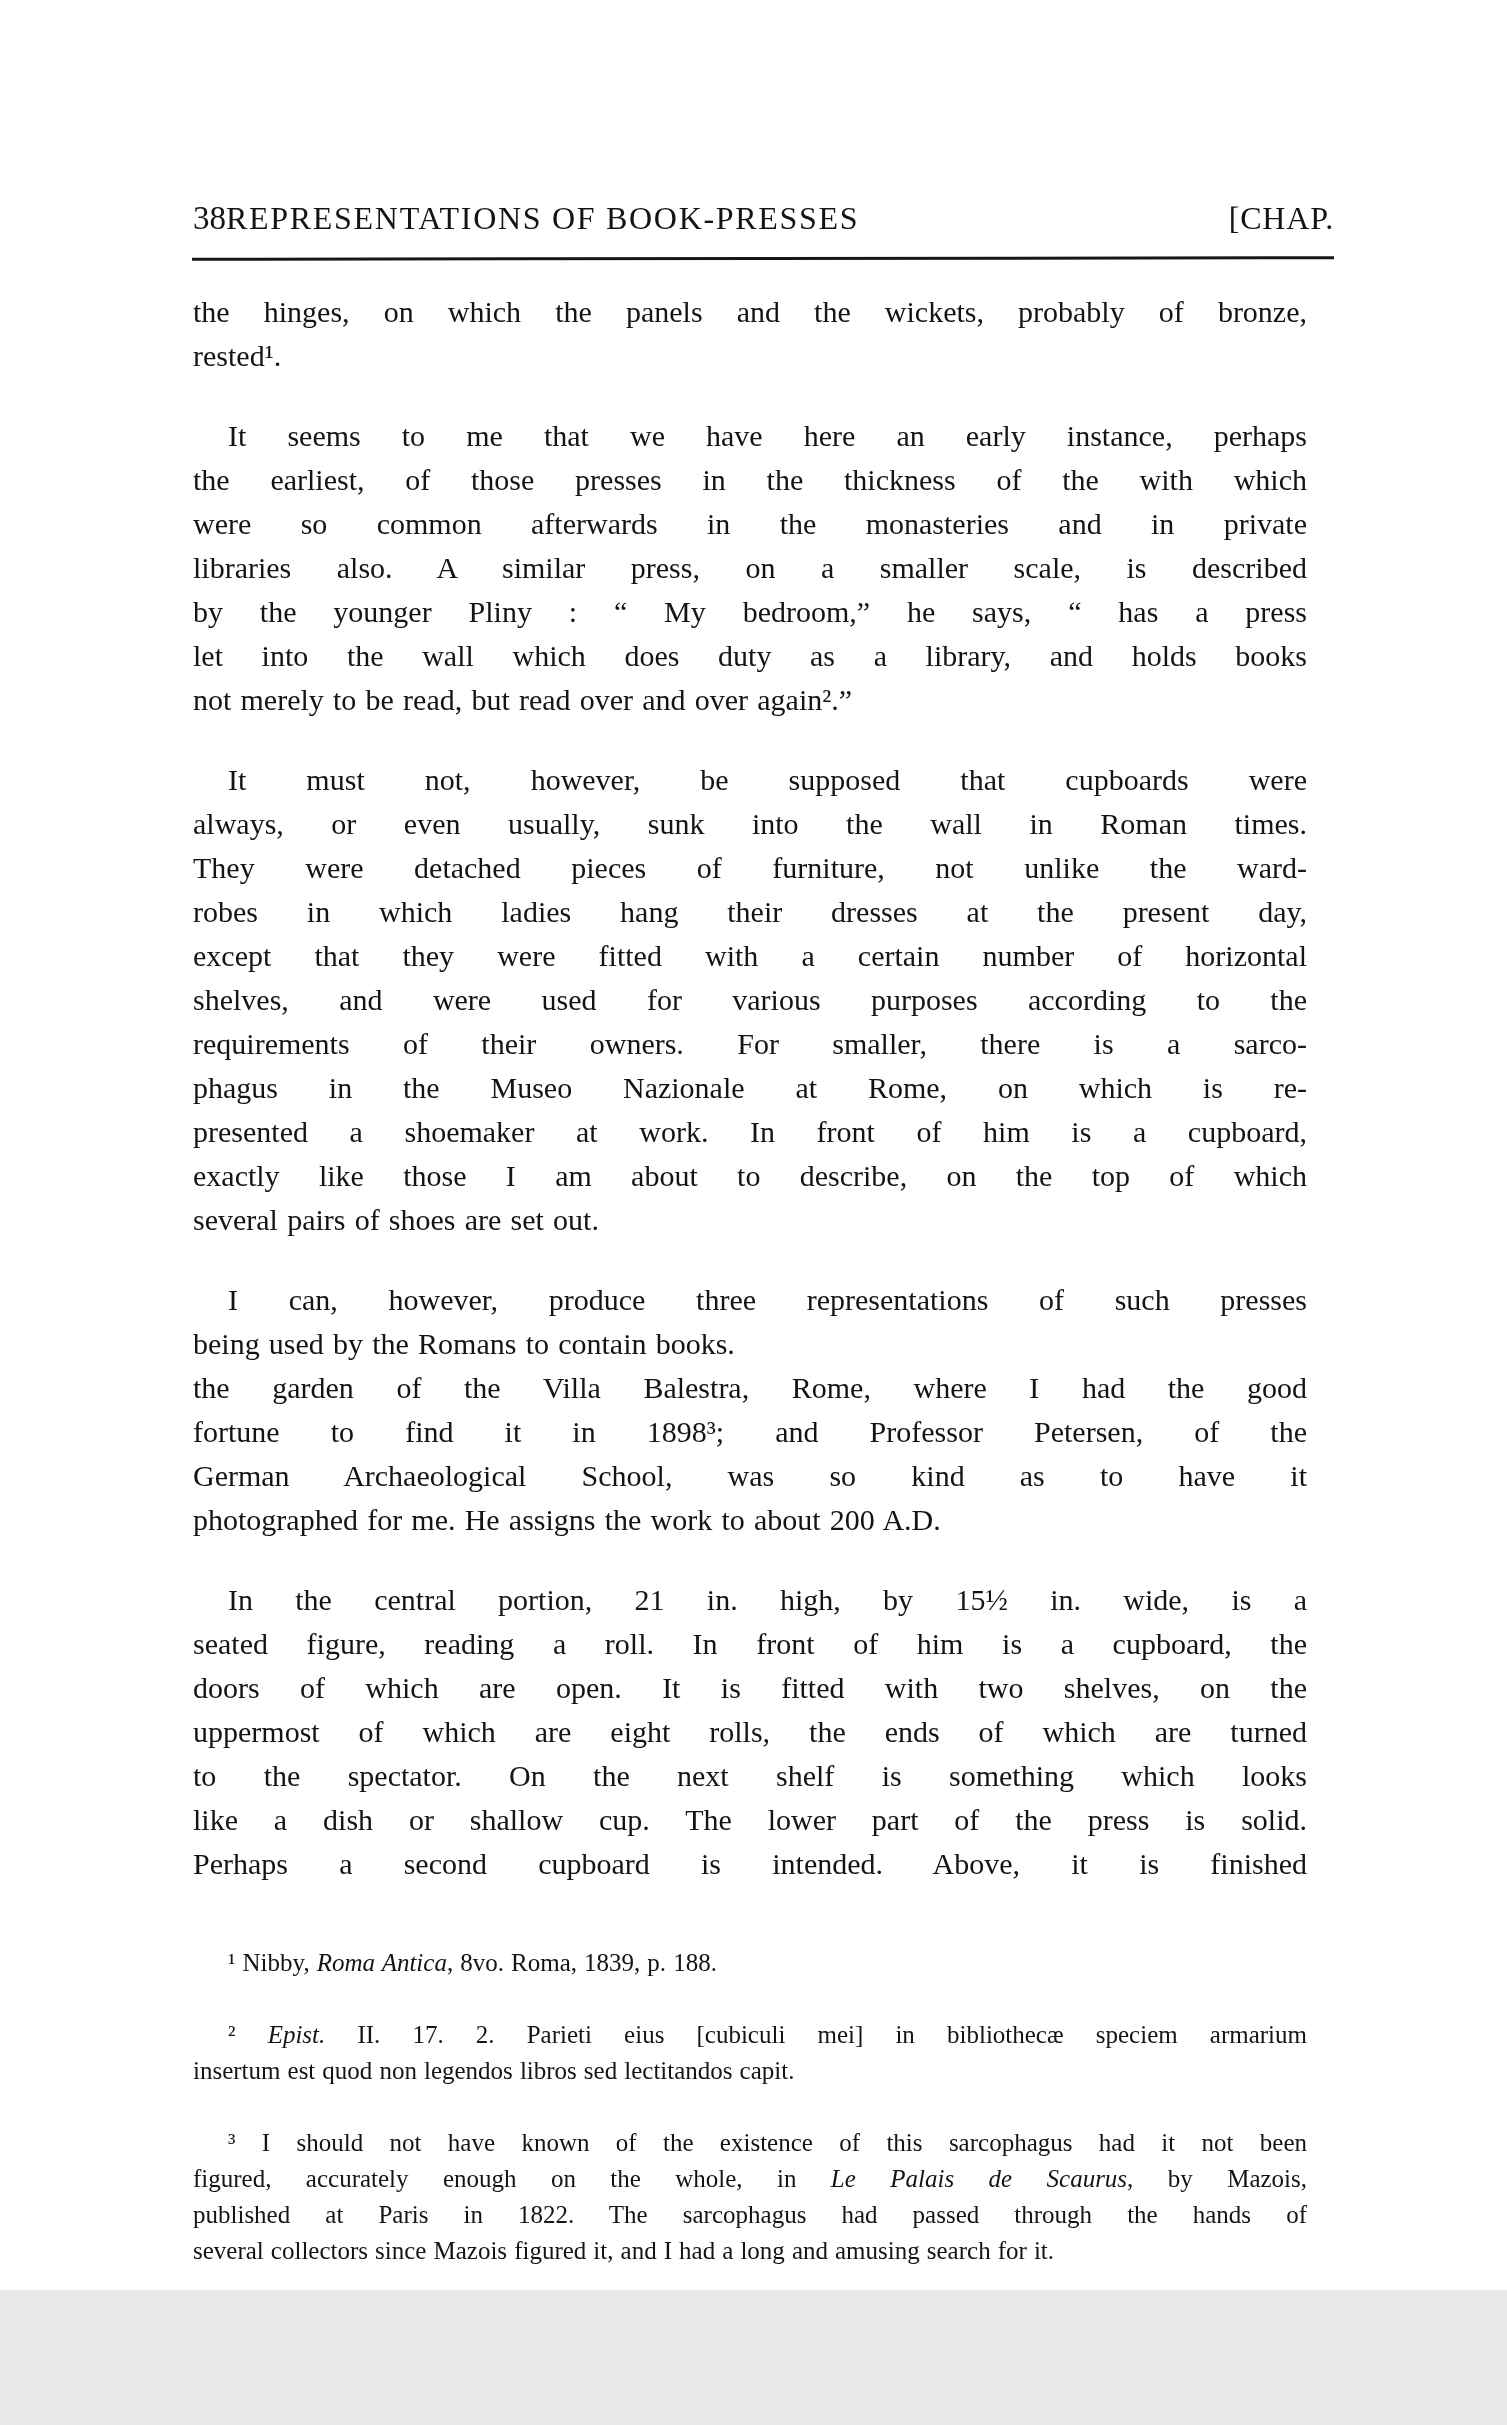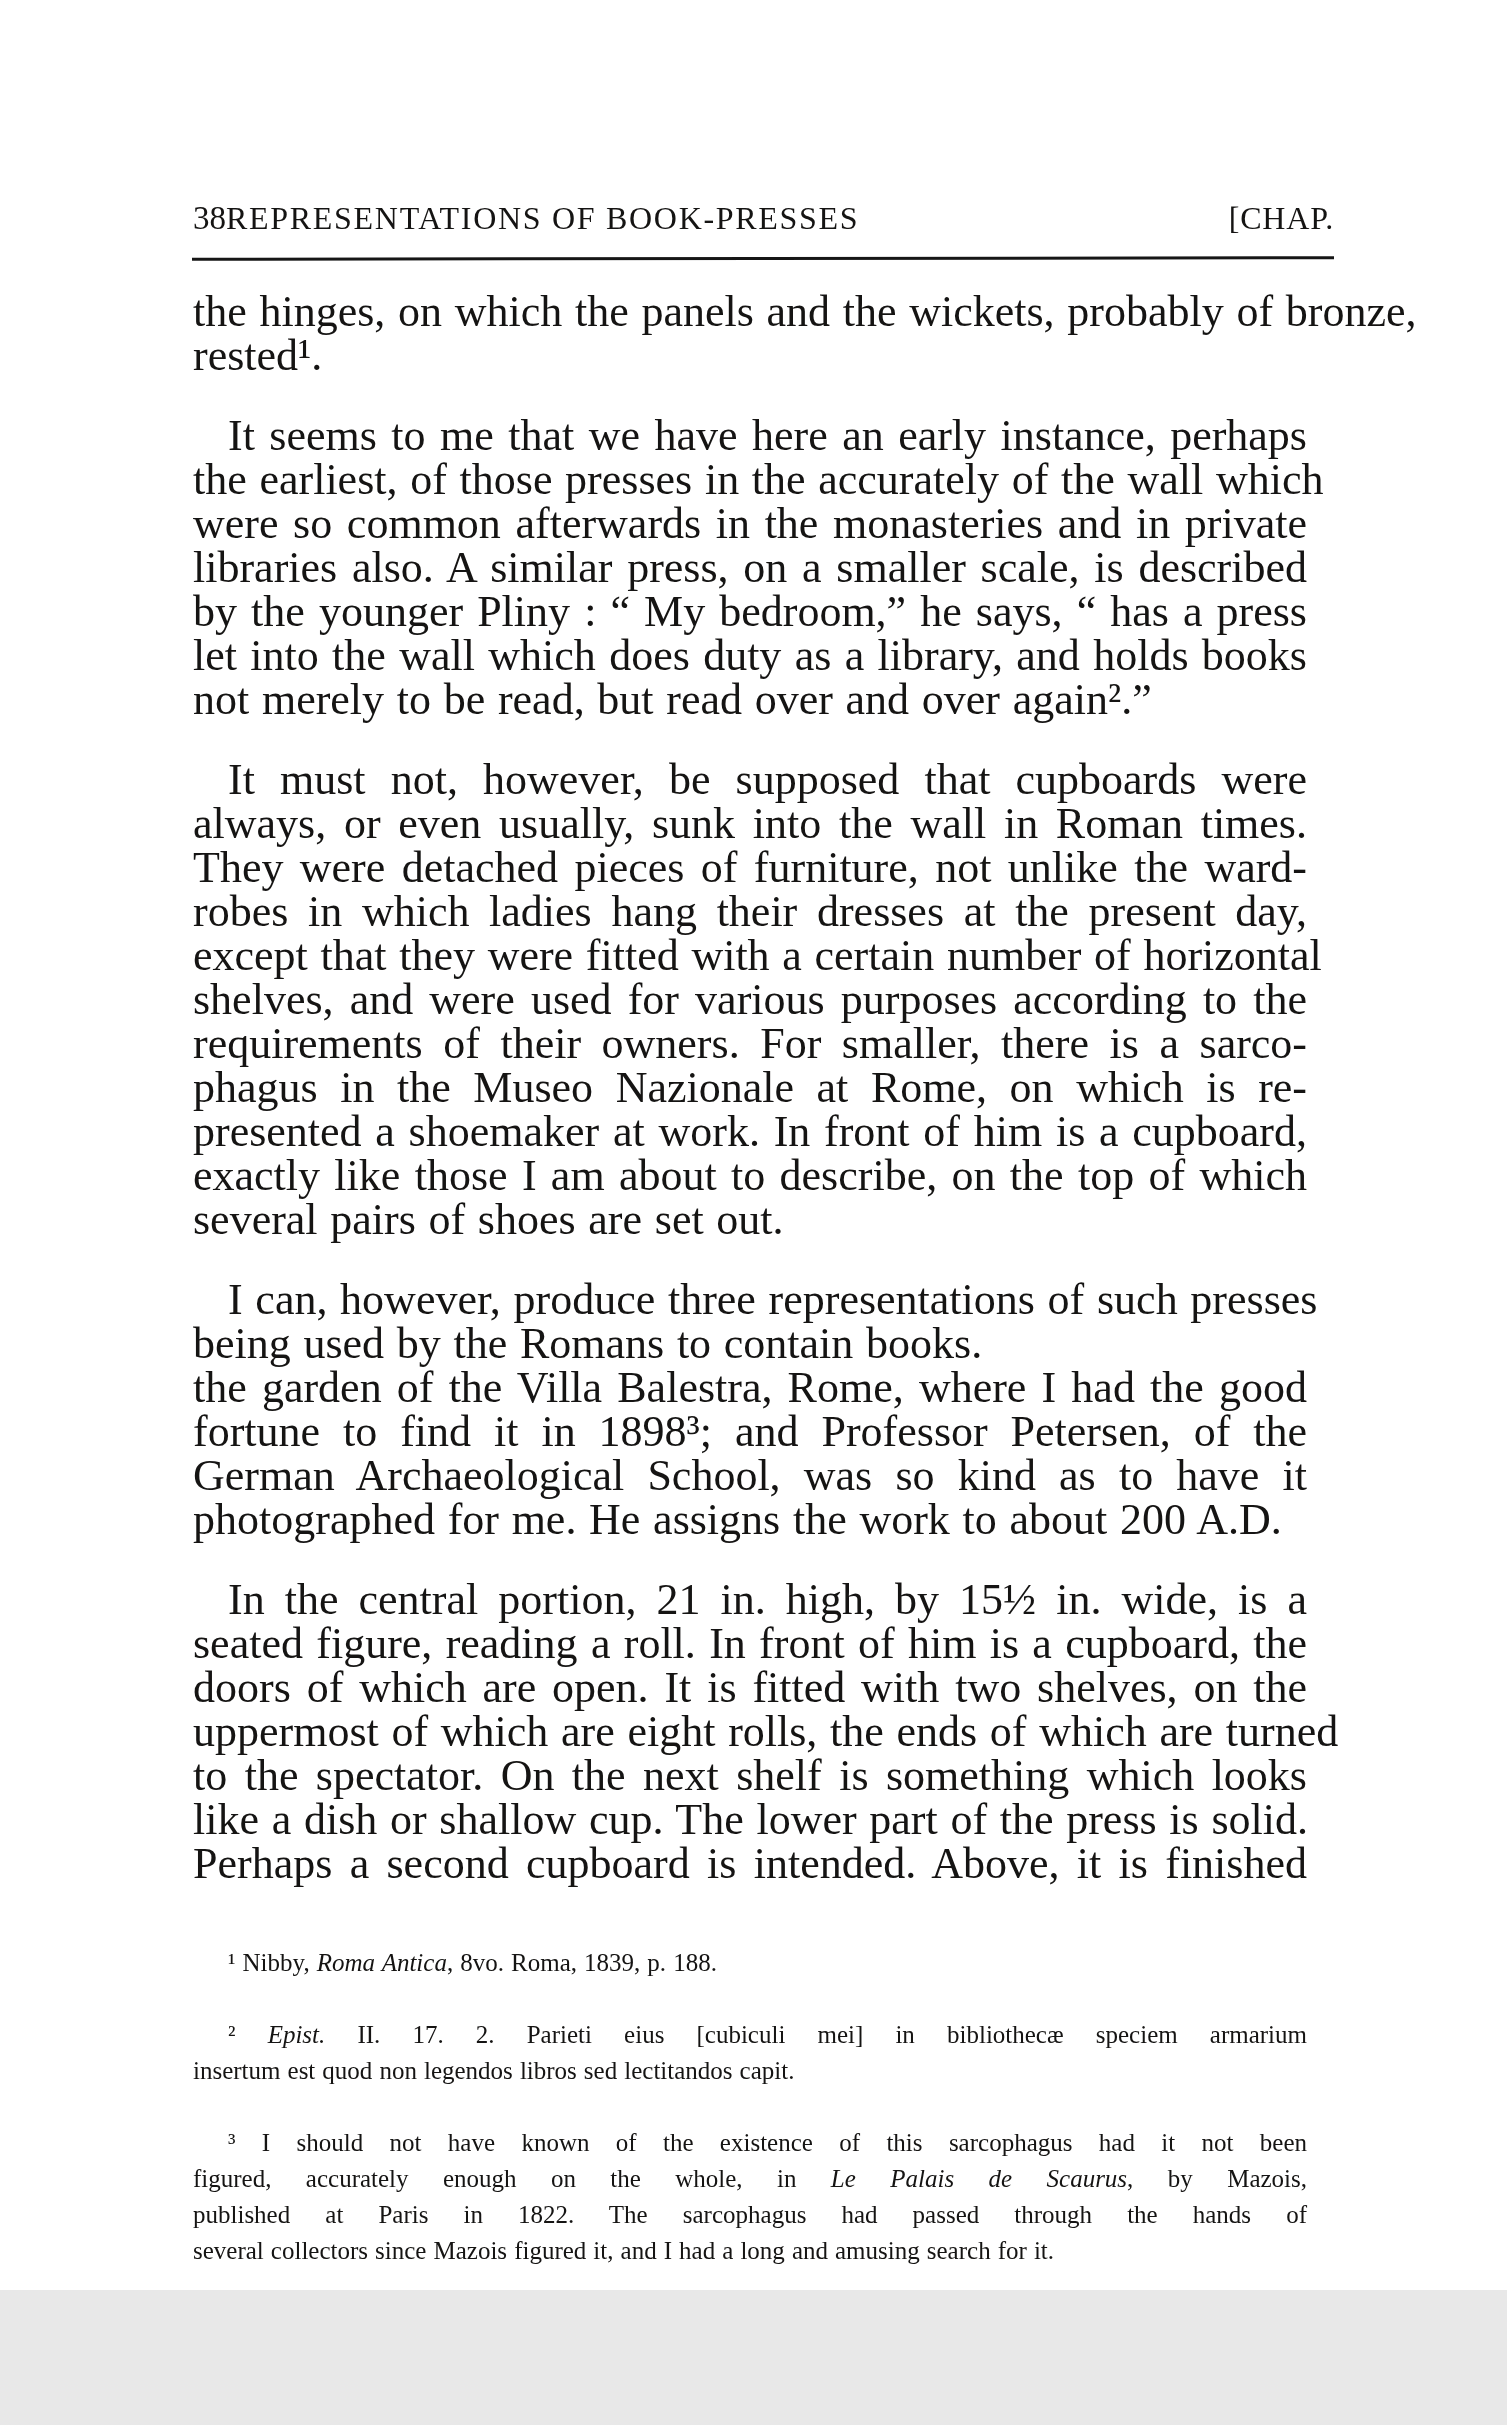--- a/index.html
+++ b/index.html
@@ -21,21 +21,21 @@
     flex:1 1 auto; text-align:left;
     letter-spacing:1.7px; font-size:32px;
   }
   .running-head .head-chap { flex:0 0 auto; font-size:32px; letter-spacing:0.8px; }
   .head-rule {
     position:absolute; top:257px; left:192px; width:1142px; height:2.5px;
     background:#161616; transform:rotate(-0.08deg);
   }
   .body-text {
     position:absolute; top:290px; left:193px; width:1114px;
-    font-size:44px; line-height:44px;
+    font-size:30px; line-height:44px;
     word-spacing:1.7px;
   }
   .footnotes {
     position:absolute; top:1909px; left:193px; width:1114px;
     font-size:25px; line-height:36px;
     word-spacing:0.8px;
   }
   .ln  { text-align:justify; text-align-last:justify; white-space:nowrap; }
   .ln.e { text-align-last:auto; }
   .ln.ind { text-indent:35px;margin-top:36px; }
@@ -57,21 +57,21 @@
   </div>
 
   <div class="head-rule"></div>
 
   <div class="body-text">
 
     <div class="ln">the hinges, on which the panels and the wickets, probably of bronze,</div>
     <div class="ln e">rested¹.</div>
 
     <div class="ln ind">It seems to me that we have here an early instance, perhaps</div>
-    <div class="ln">the earliest, of those presses in the accurately of the wall which</div>
+    <div class="ln">the earliest, of those presses in the thickness of the with which</div>
     <div class="ln">were so common afterwards in the monasteries and in private</div>
     <div class="ln">libraries also.  A similar press, on a smaller scale, is described</div>
     <div class="ln">by the younger Pliny : “ My bedroom,” he says, “ has a press</div>
     <div class="ln">let into the wall which does duty as a library, and holds books</div>
     <div class="ln e">not merely to be read, but read over and over again².”</div>
 
     <div class="ln ind">It must not, however, be supposed that cupboards were</div>
     <div class="ln">always, or even usually, sunk into the wall in Roman times.</div>
     <div class="ln">They were detached pieces of furniture, not unlike the ward-</div>
     <div class="ln">robes in which ladies hang their dresses at the present day,</div>

